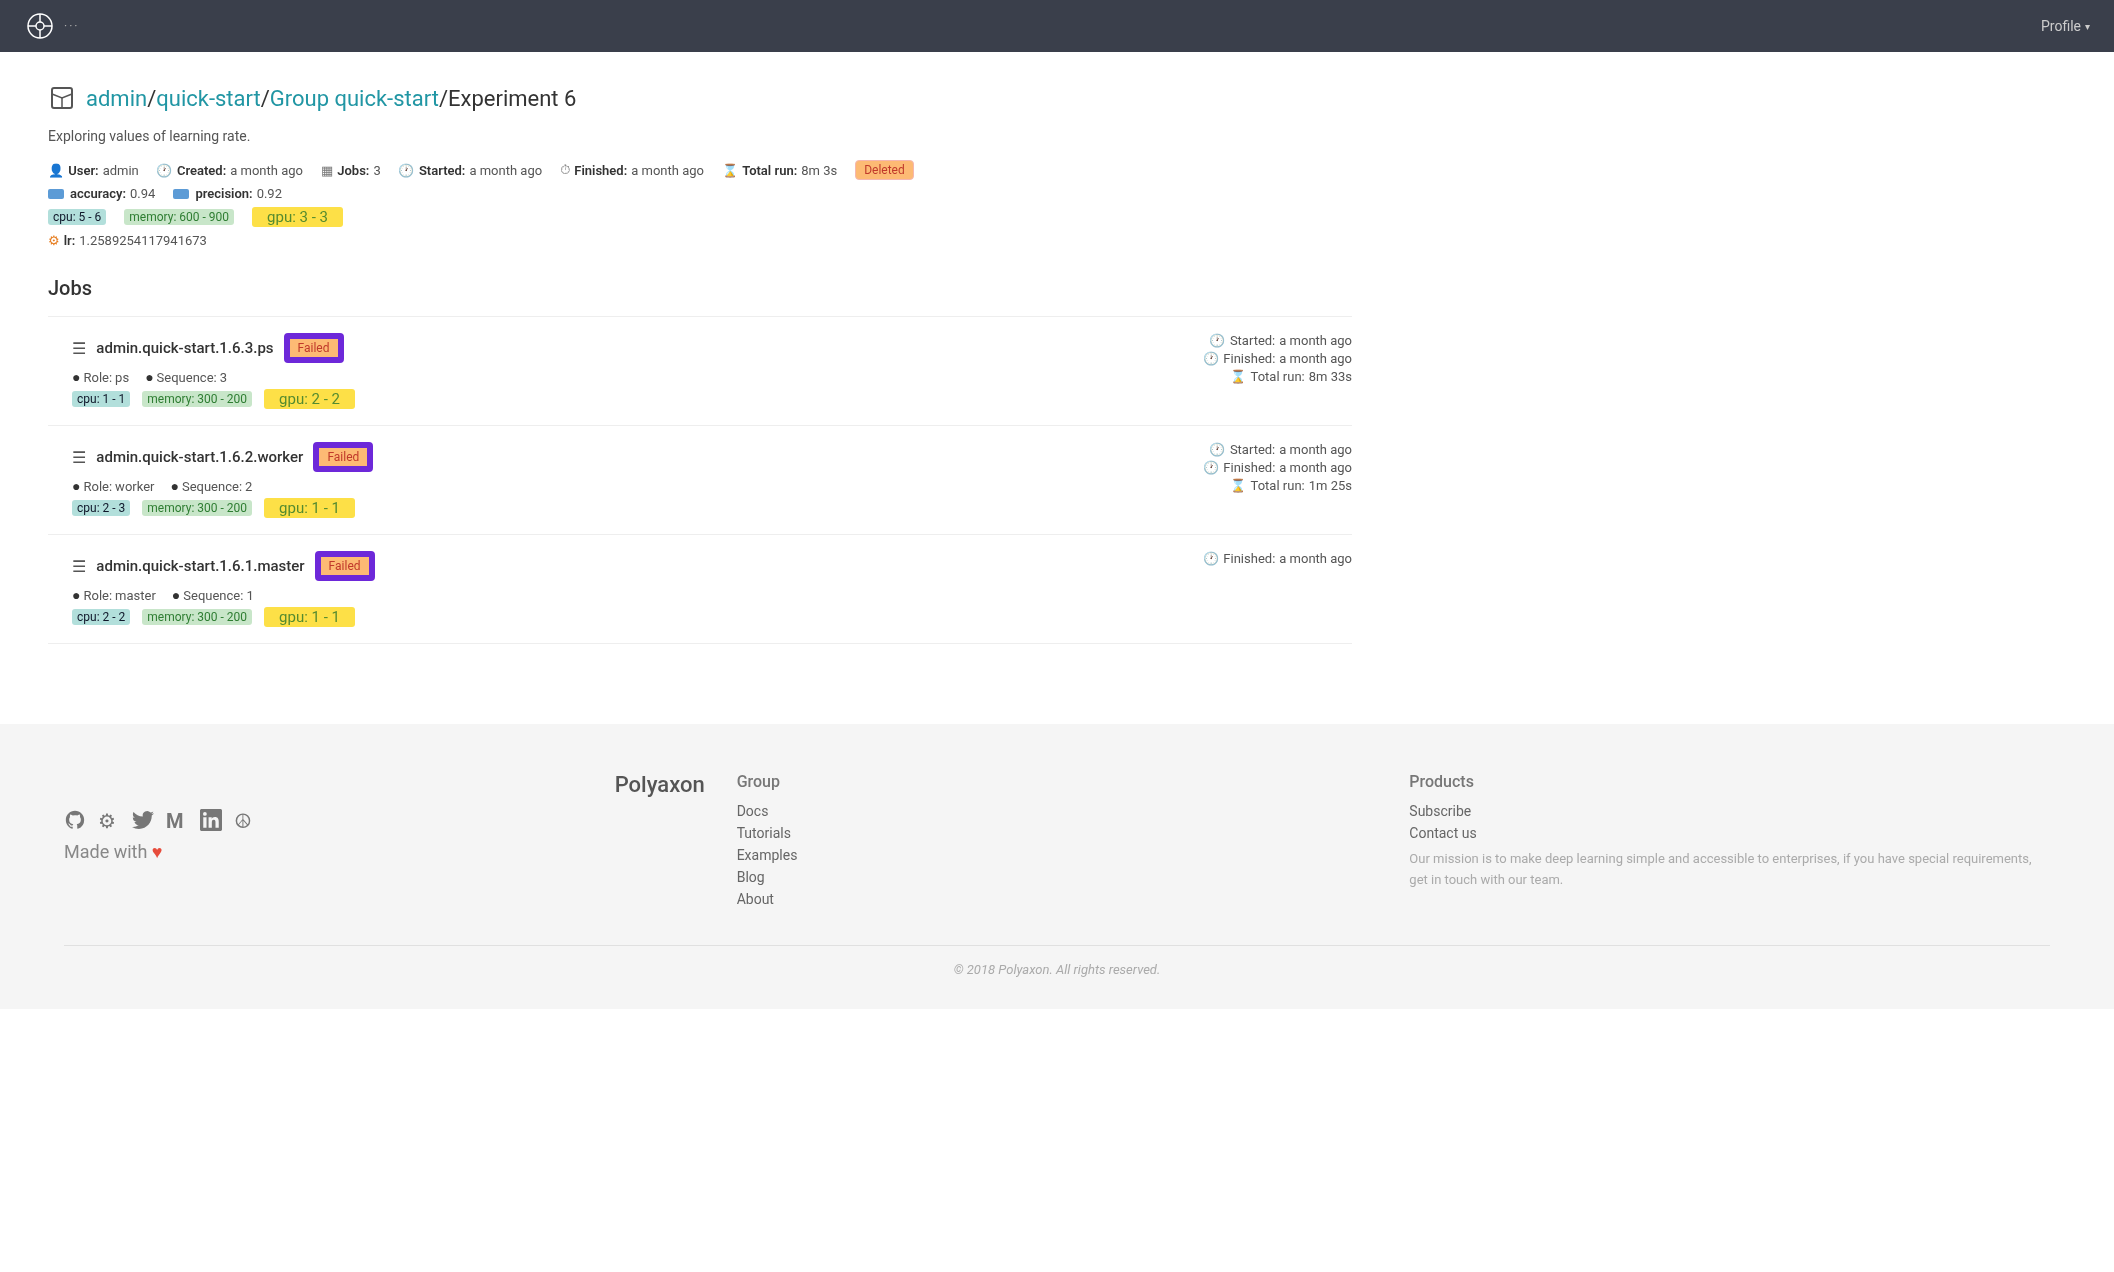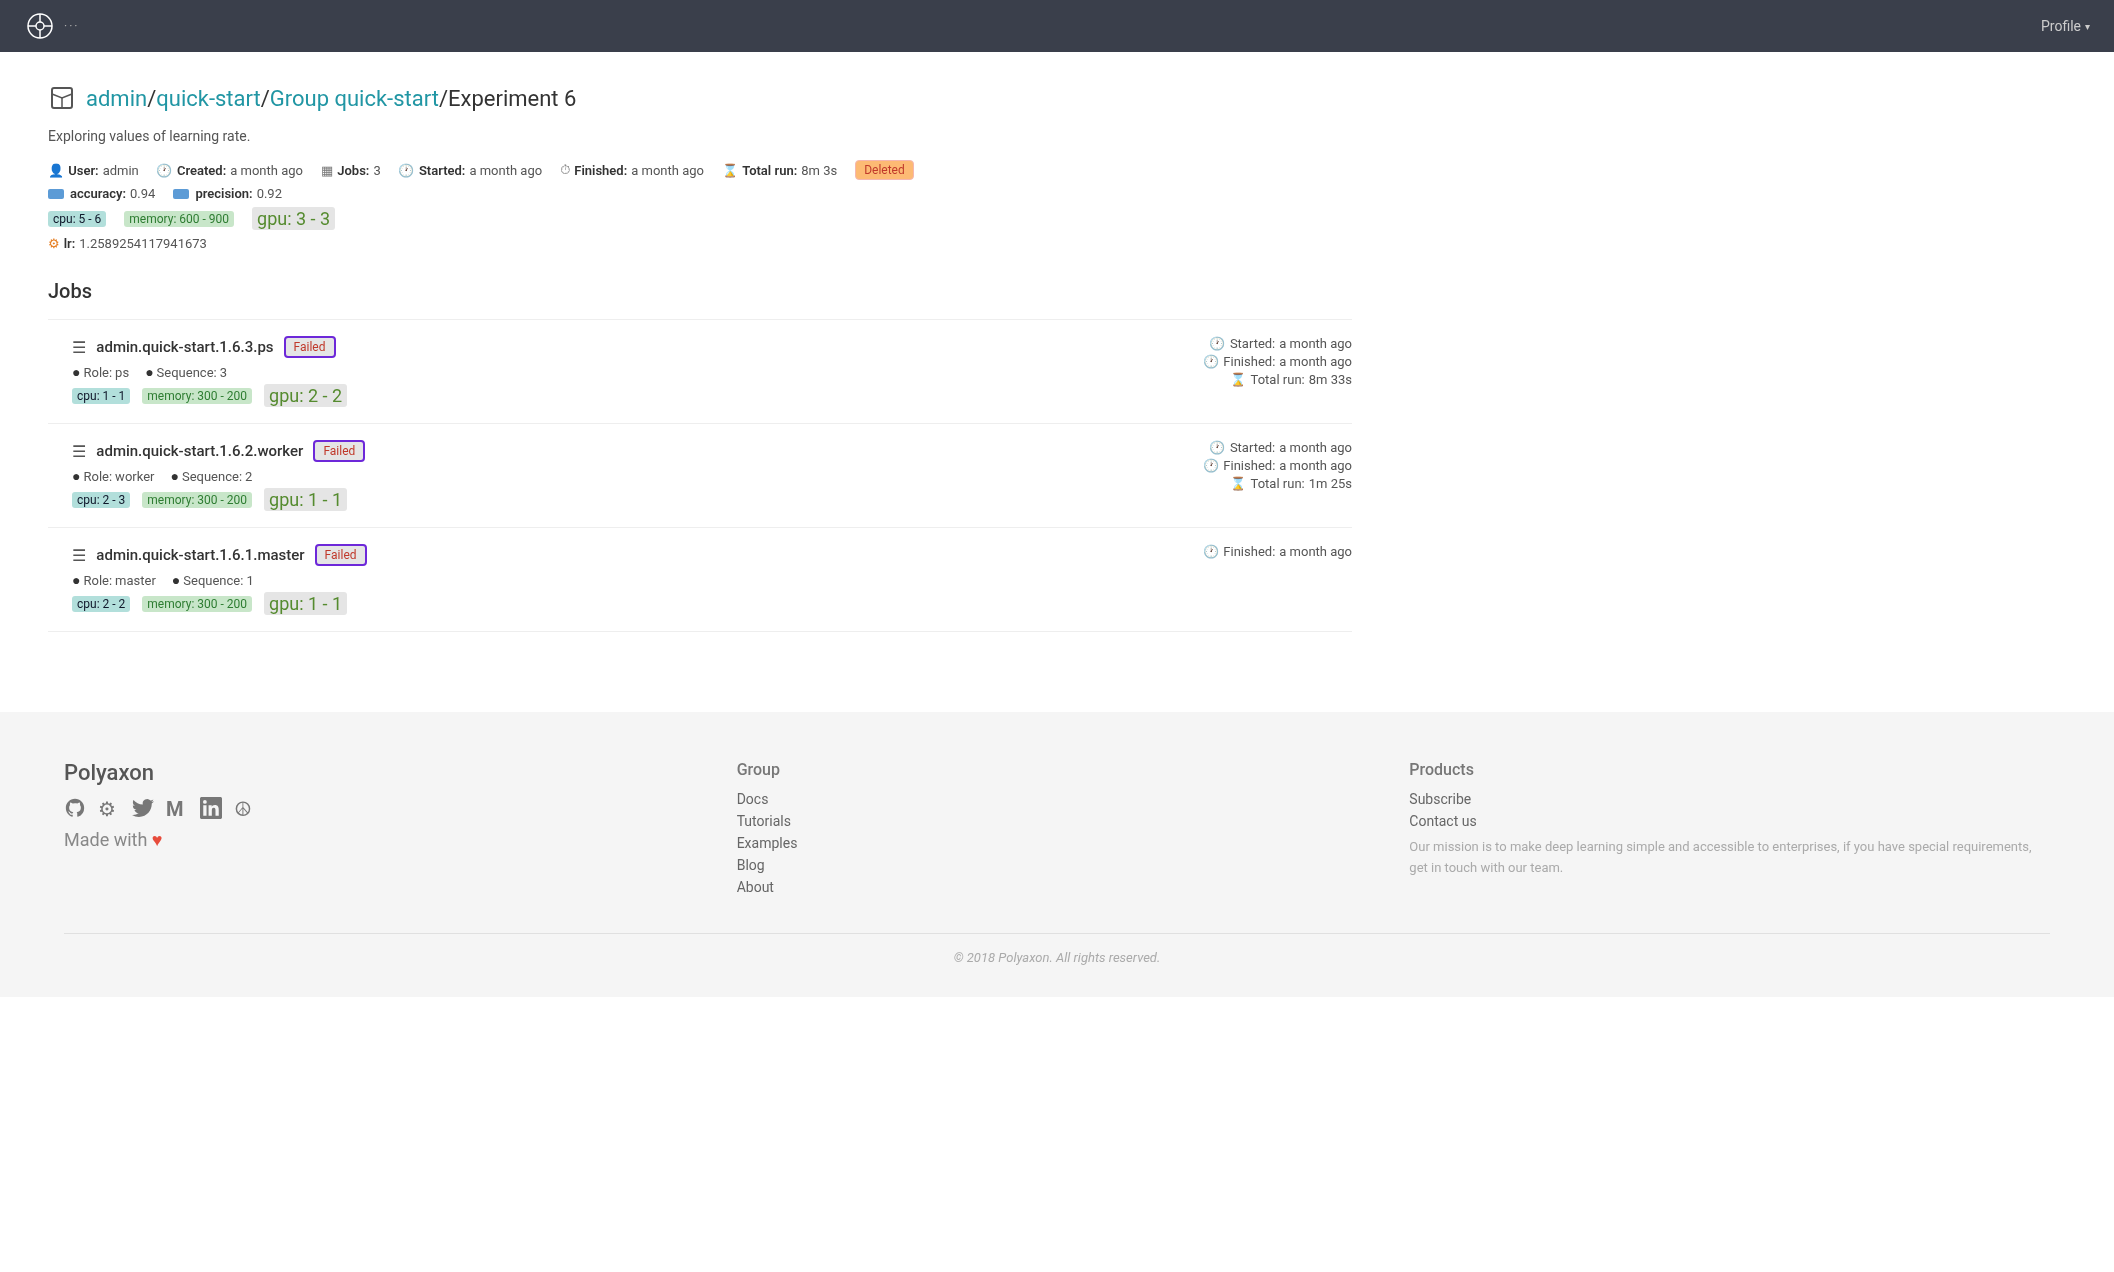--- a/index.html
+++ b/index.html
@@ -134,24 +134,24 @@
     .chip-mem {
       display: inline-block;
       background: #c8e6c9;
       border-radius: 3px;
       padding: 1px 5px;
       font-size: 12px;
       color: #2e7d32;
     }
     .chip-gpu {
       display: inline-block;
-      background: #e5e5e5;
+      background: #fde047;
       border-radius: 3px;
-      padding: 1px 5px;
-      font-size: 18px;
+      padding: 1px 15px;
+      font-size: 15px;
       color: #558b2f;
     }
     .gear-icon { color: #e67e22; font-size: 13px; }
 
     
     .jobs-title {
       font-size: 20px;
       font-weight: 500;
       margin: 28px 0 16px 0;
       color: #333;
@@ -183,23 +183,23 @@
     .job-icon {
       font-size: 16px;
       color: #555;
     }
     .job-name {
       font-size: 15px;
       color: #333;
       font-weight: 500;
     }
     .badge-failed {
-      background: #e5e5e5;
+      background: #fdba74;
       color: #c0392b;
-      border: 2px solid #6d28d9;
+      border: 6px solid #6d28d9;
       border-radius: 4px;
       padding: 2px 8px;
       font-size: 12px;
     }
     .job-meta-row {
       display: flex;
       gap: 16px;
       margin-bottom: 4px;
       font-size: 13px;
       color: #555;
@@ -241,20 +241,21 @@
       display: grid;
       grid-template-columns: 1fr 1fr 1fr;
       gap: 32px;
       margin-bottom: 32px;
     }
     .footer-brand h3 {
       font-size: 22px;
       font-weight: 500;
       color: #555;
       margin-bottom: 12px;
+      text-align: right;
     }
     .footer-icons {
       display: flex;
       gap: 10px;
       margin-bottom: 8px;
     }
     .footer-icon {
       width: 24px;
       height: 24px;
       color: #777;

